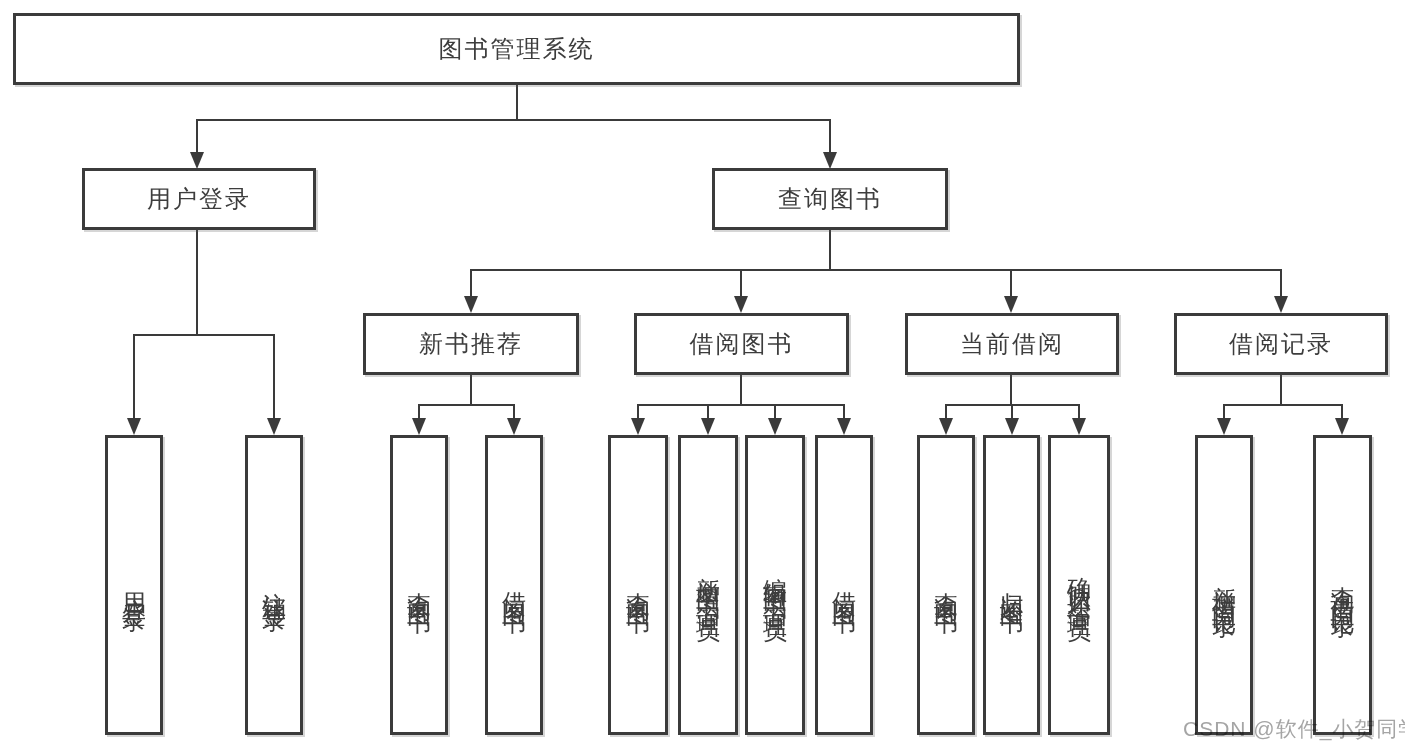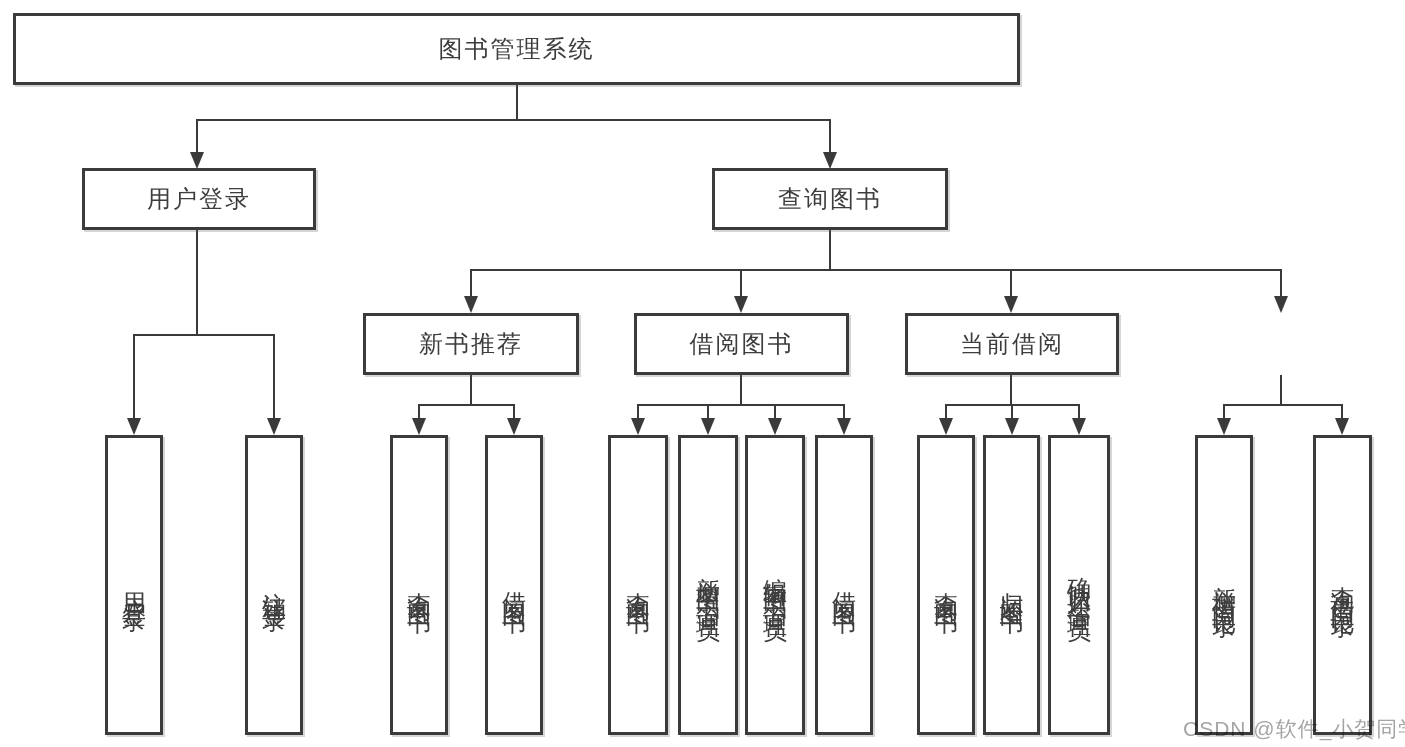--- a/index.html
+++ b/index.html
@@ -41,20 +41,21 @@
   <div class="box" style="left:82px; top:168px; width:234px; height:62px;">用户登录</div>
 
   <div class="box" style="left:712px; top:168px; width:236px; height:62px;">查询图书</div>
 
   <div class="box" style="left:363px; top:313px; width:216px; height:62px;">新书推荐</div>
 
   <div class="box" style="left:634px; top:313px; width:215px; height:62px;">借阅图书</div>
 
   <div class="box" style="left:905px; top:313px; width:214px; height:62px;">当前借阅</div>
 
+  <div class="box" style="left:1174px; top:313px; width:214px; height:62px;">借阅记录</div>
 
   <div class="box leaf" style="left:105px; top:435px; width:58px; height:300px;">用户登录</div>
 
   <div class="box leaf" style="left:245px; top:435px; width:58px; height:300px;">注销登录</div>
 
   <div class="box leaf" style="left:390px; top:435px; width:58px; height:300px;">查询图书</div>
 
   <div class="box leaf" style="left:485px; top:435px; width:58px; height:300px;">借阅图书</div>
 
   <div class="box leaf" style="left:608px; top:435px; width:60px; height:300px;">查询图书</div>

